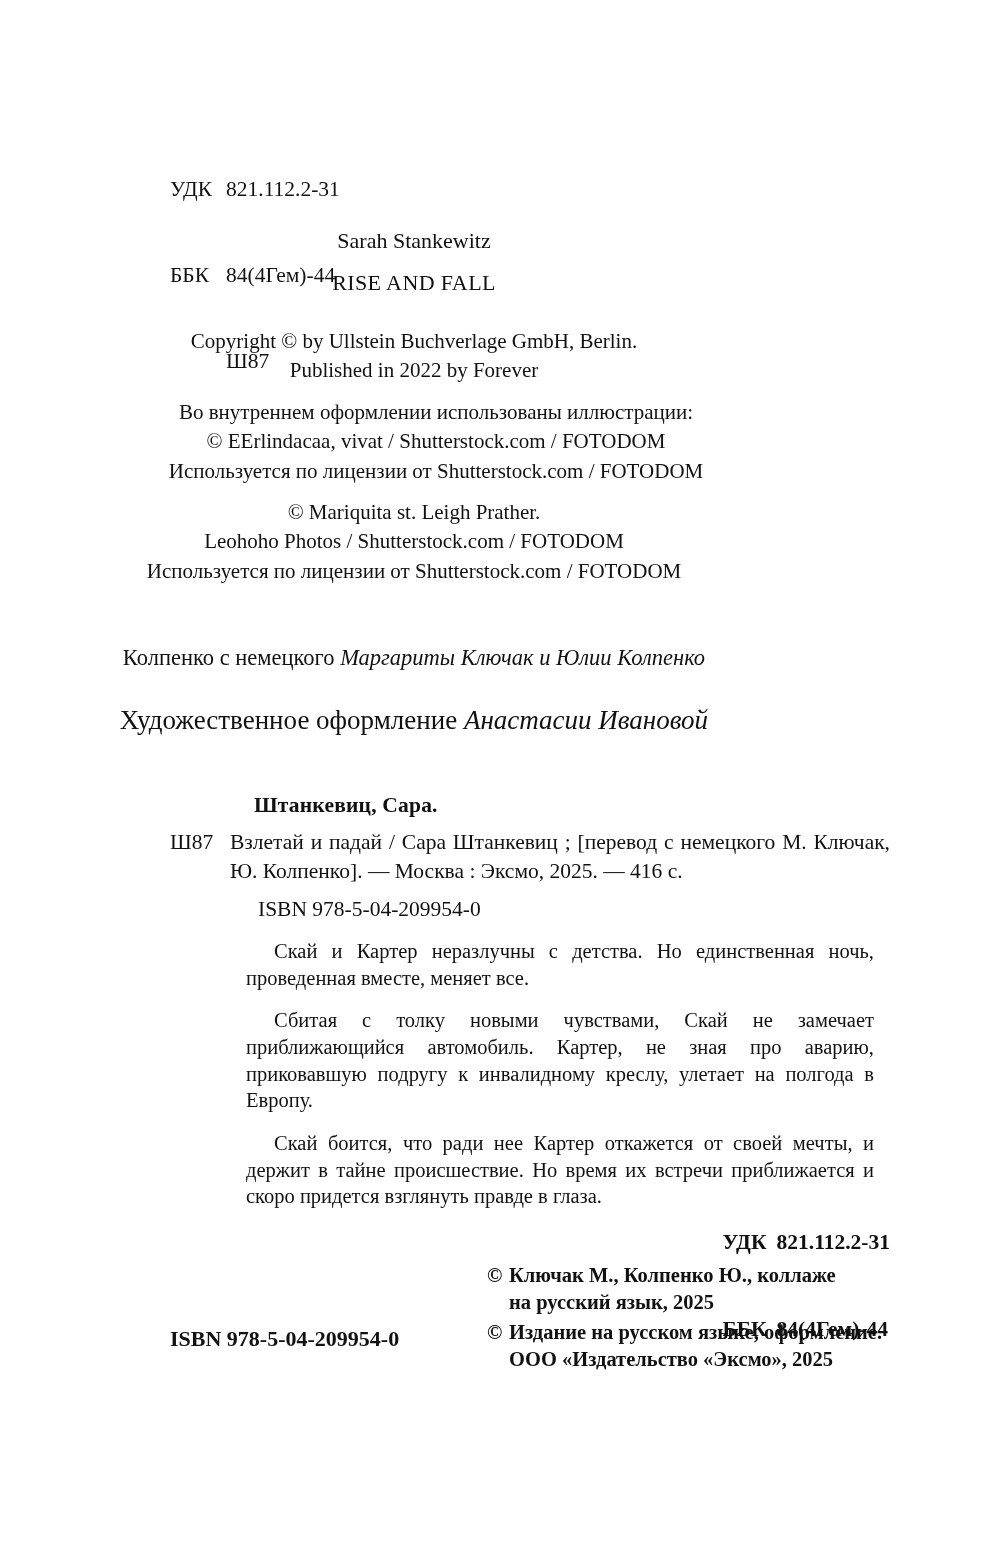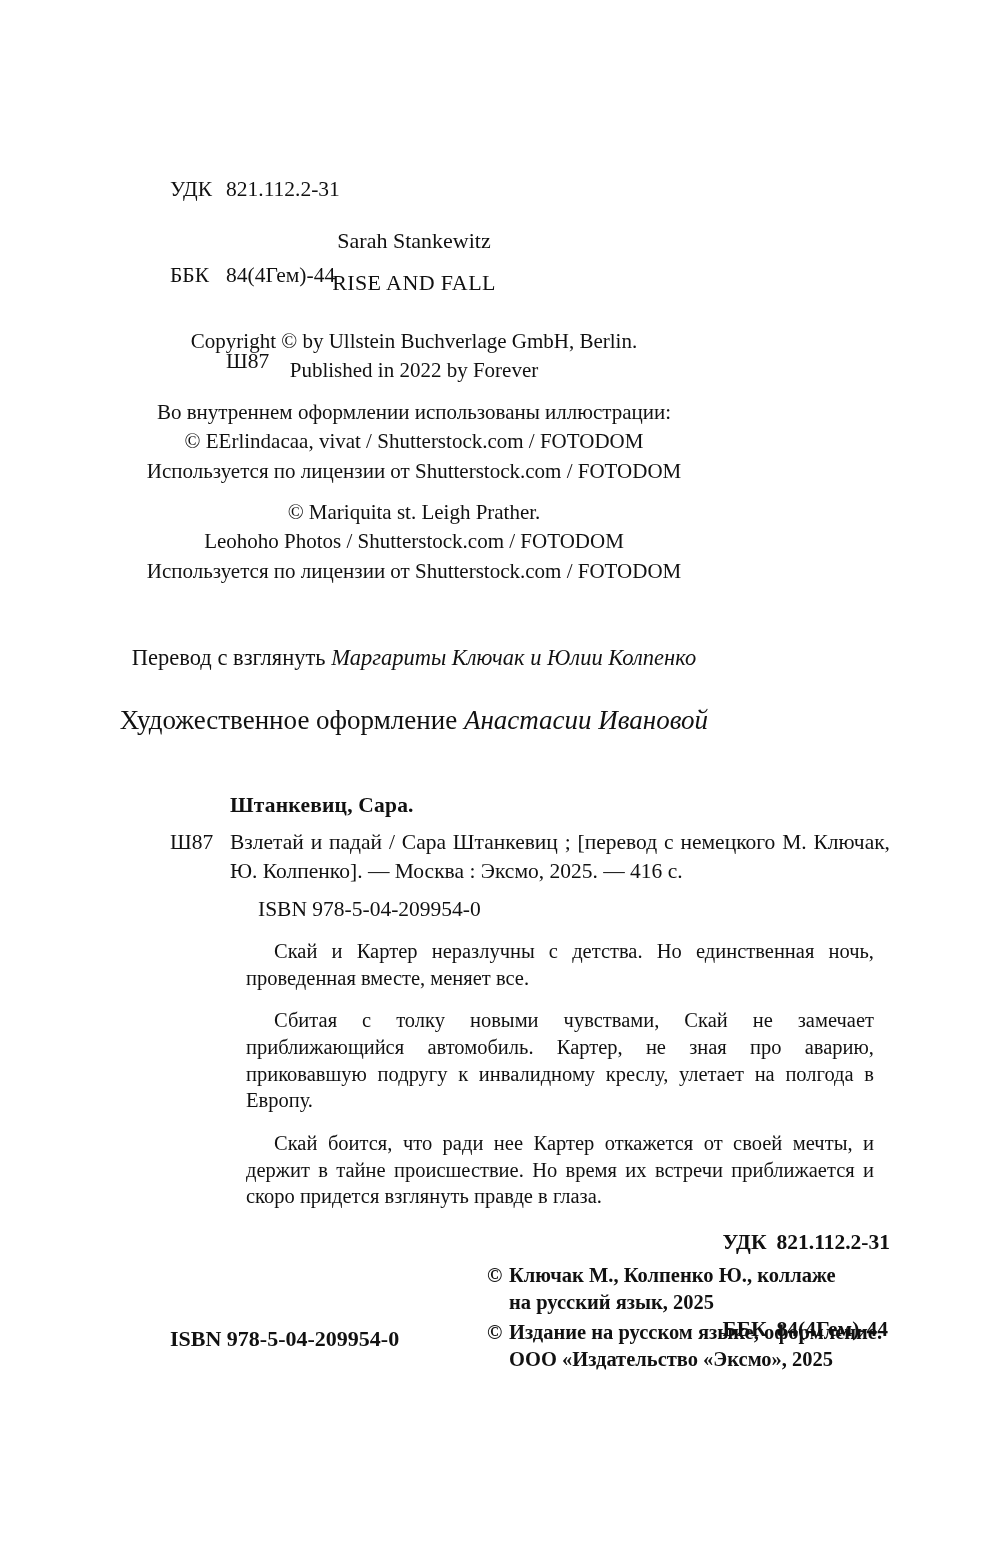--- a/index.html
+++ b/index.html
@@ -56,20 +56,21 @@
   }
   .copyright-orig {
     top: 327px;
     font-size: 21px;
     line-height: 1.38;
   }
   .illus-inner {
     top: 398px;
     font-size: 21px;
     line-height: 1.40;
+    padding-left: 22px;
   }
   .illus-cover {
     top: 498px;
     font-size: 21px;
     line-height: 1.40;
   }
   .translators {
     top: 645px;
     font-size: 22.5px;
   }
@@ -83,21 +84,21 @@
   .cip {
     position: absolute;
     left: 170px;
     top: 793px;
     width: 720px;
     font-size: 21px;
   }
   .cip-author {
     font-weight: bold;
     font-size: 21.5px;
-    margin-left: 60px;
+    margin-left: 84px;
     letter-spacing: 0.2px;
   }
   .cip-desc {
     margin-top: 10px;
     position: relative;
     padding-left: 60px;
     line-height: 1.33;
     text-align: justify;
     font-size: 21.5px;
   }
@@ -191,21 +192,21 @@
     <div>© EErlindacaa, vivat / Shutterstock.com / FOTODOM</div>
     <div>Используется по лицензии от Shutterstock.com / FOTODOM</div>
   </div>
 
   <div class="center-block illus-cover">
     <div>© Mariquita st. Leigh Prather.</div>
     <div>Leohoho Photos / Shutterstock.com / FOTODOM</div>
     <div>Используется по лицензии от Shutterstock.com / FOTODOM</div>
   </div>
 
-  <div class="center-block translators"><span>Перевод с взглянуть </span><span class="it">Маргариты Ключак и Юлии Колпенко</span></div>
+  <div class="center-block translators"><span>Колпенко с немецкого </span><span class="it">Маргариты Ключак и Юлии Колпенко</span></div>
 
   <div class="center-block designer"><span>Художественное оформление </span><span class="it">Анастасии Ивановой</span></div>
 
   <div class="cip">
     <div class="cip-author">Штанкевиц, Сара.</div>
     <div class="cip-desc">
       <span class="cip-shelf">Ш87</span>
       <span>Взлетай и падай / Сара Штанкевиц ; [перевод с немецкого М. Ключак, Ю. Колпенко]. — Москва : Эксмо, 2025. — 416 с.</span>
     </div>
     <div class="cip-isbn">ISBN 978-5-04-209954-0</div>

